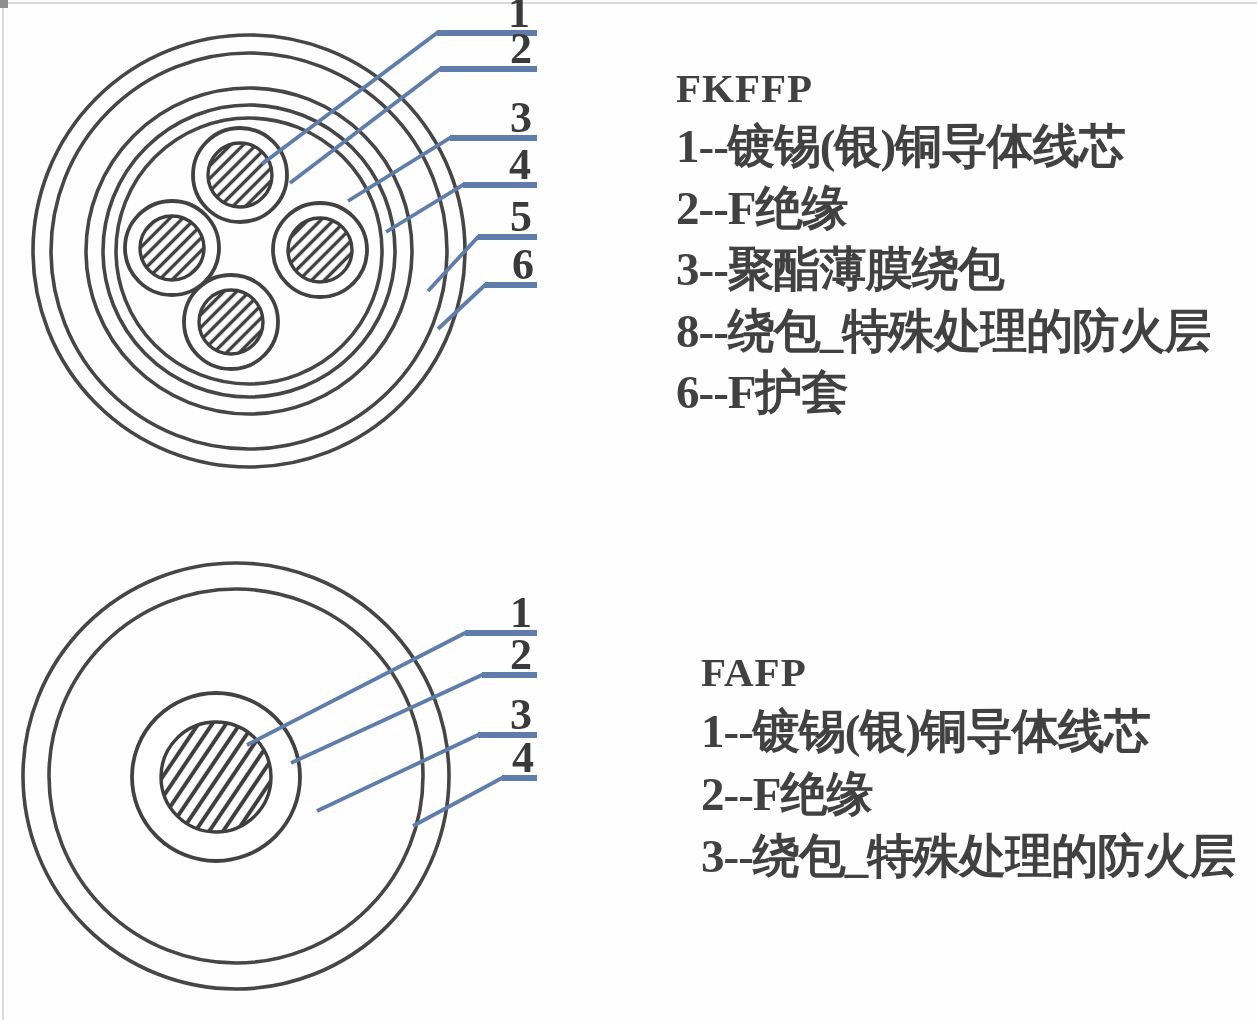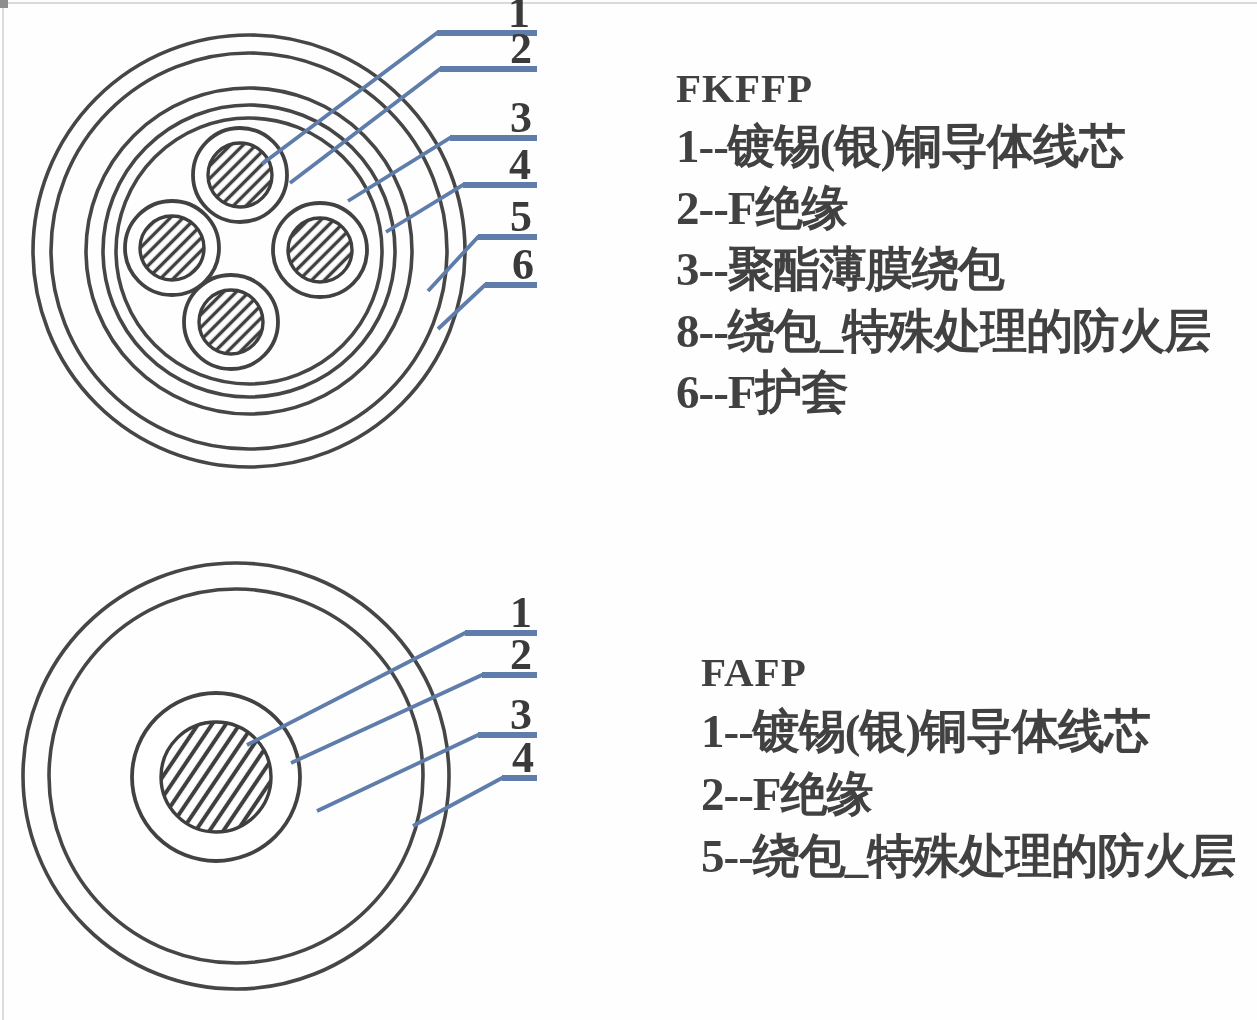--- a/index.html
+++ b/index.html
@@ -153,16 +153,16 @@
     <div class="legend-item">2--F绝缘</div>
     <div class="legend-item">3--聚酯薄膜绕包</div>
     <div class="legend-item">8--绕包_特殊处理的防火层</div>
     <div class="legend-item">6--F护套</div>
   </div>
 
   <div class="legend" id="legend-bottom">
     <div class="legend-title">FAFP</div>
     <div class="legend-item">1--镀锡(银)铜导体线芯</div>
     <div class="legend-item">2--F绝缘</div>
-    <div class="legend-item">5--绕包_特殊处理的防火层</div>
+    <div class="legend-item">3--绕包_特殊处理的防火层</div>
   </div>
 
 </div>
 
 </body></html>

